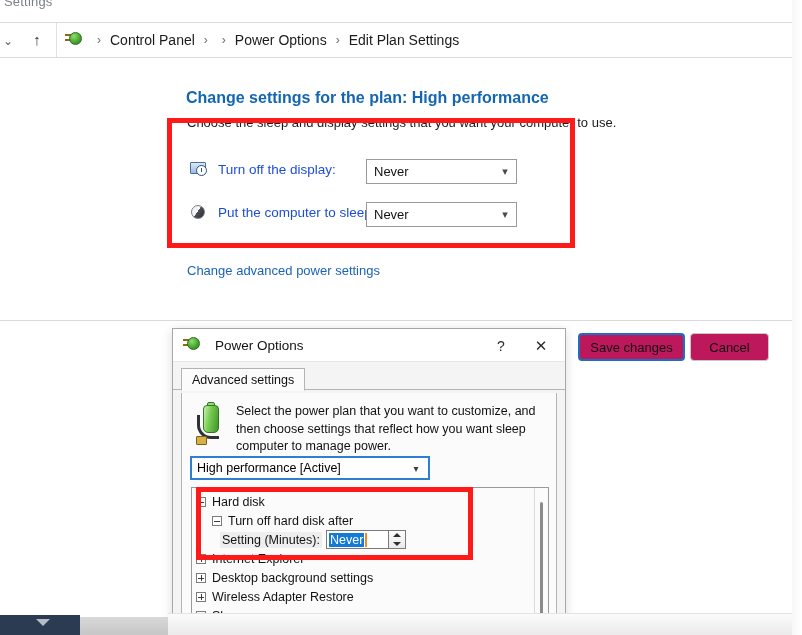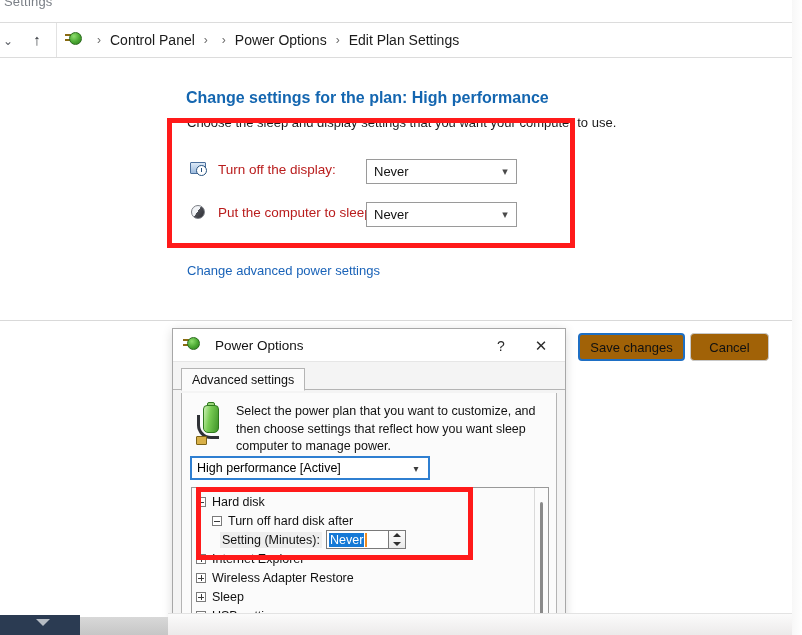--- a/index.html
+++ b/index.html
@@ -68,21 +68,21 @@
     font-weight: bold;
   }
   .choose-line {
     position: absolute; left: 187px; top: 115px;
     font-size: 13px; color: #1b1b1b; white-space: nowrap;
   }
   .setting-row { position: absolute; display: flex; align-items: center; }
   .row-display { left: 190px; top: 160px; }
   .row-sleep   { left: 190px; top: 203px; }
   .row-label {
-    font-size: 13.5px; color: #b91c1c; margin-left: 10px; white-space: nowrap;
+    font-size: 13.5px; color: #1d4ed8; margin-left: 10px; white-space: nowrap;
   }
   .combo {
     position: absolute; width: 151px; height: 25px;
     background: #fff; border: 1px solid #9a9a9a;
     display:flex; align-items:center; padding-left:7px;
     font-size: 13px; color:#111;
   }
   .combo .cv { flex: 1; }
   .combo .ca {
     width: 22px; text-align:center; color:#4a4a4a; font-size: 11px;
@@ -233,21 +233,21 @@
     position:absolute; right:0; top:0; width:14px; bottom:0;
     background:#fbfbfb; border-left:1px solid #dadada;
   }
   .tthumb {
     position:absolute; left:5px; top:14px; width:3px; height:118px;
     background:#8a8a8a; border-radius:2px;
   }
 
   
   .btn {
-    position:absolute; height:28px; border-radius:4px; background:#a16207;
+    position:absolute; height:28px; border-radius:4px; background:#be185d;
     border:1px solid #c8c8c8; font-size:13px; color:#111;
     display:flex; align-items:center; justify-content:center;
   }
   .btn.primary { border:2px solid #1e6fc4; }
   .btn-save   { left:578px; top:333px; width:107px; }
   .btn-cancel { left:690px; top:333px; width:79px; }
 
   
   .redbox { position:absolute; border: 5px solid #ff1a1a; }
   .red-main { left:167px; top:118px; width:408px; height:130px; }
@@ -400,20 +400,24 @@
               <i class="down"></i>
             </span>
           </span>
         </div>
 
         <div class="tnode">
           <span class="tbox plus"></span>
           <span class="tlabel">Internet Explorer</span>
         </div>
 
+        <div class="tnode">
+          <span class="tbox plus"></span>
+          <span class="tlabel">Desktop background settings</span>
+        </div>
 
         <div class="tnode">
           <span class="tbox plus"></span>
           <span class="tlabel">Wireless Adapter Restore</span>
         </div>
 
         <div class="tnode">
           <span class="tbox plus"></span>
           <span class="tlabel">Sleep</span>
         </div>

